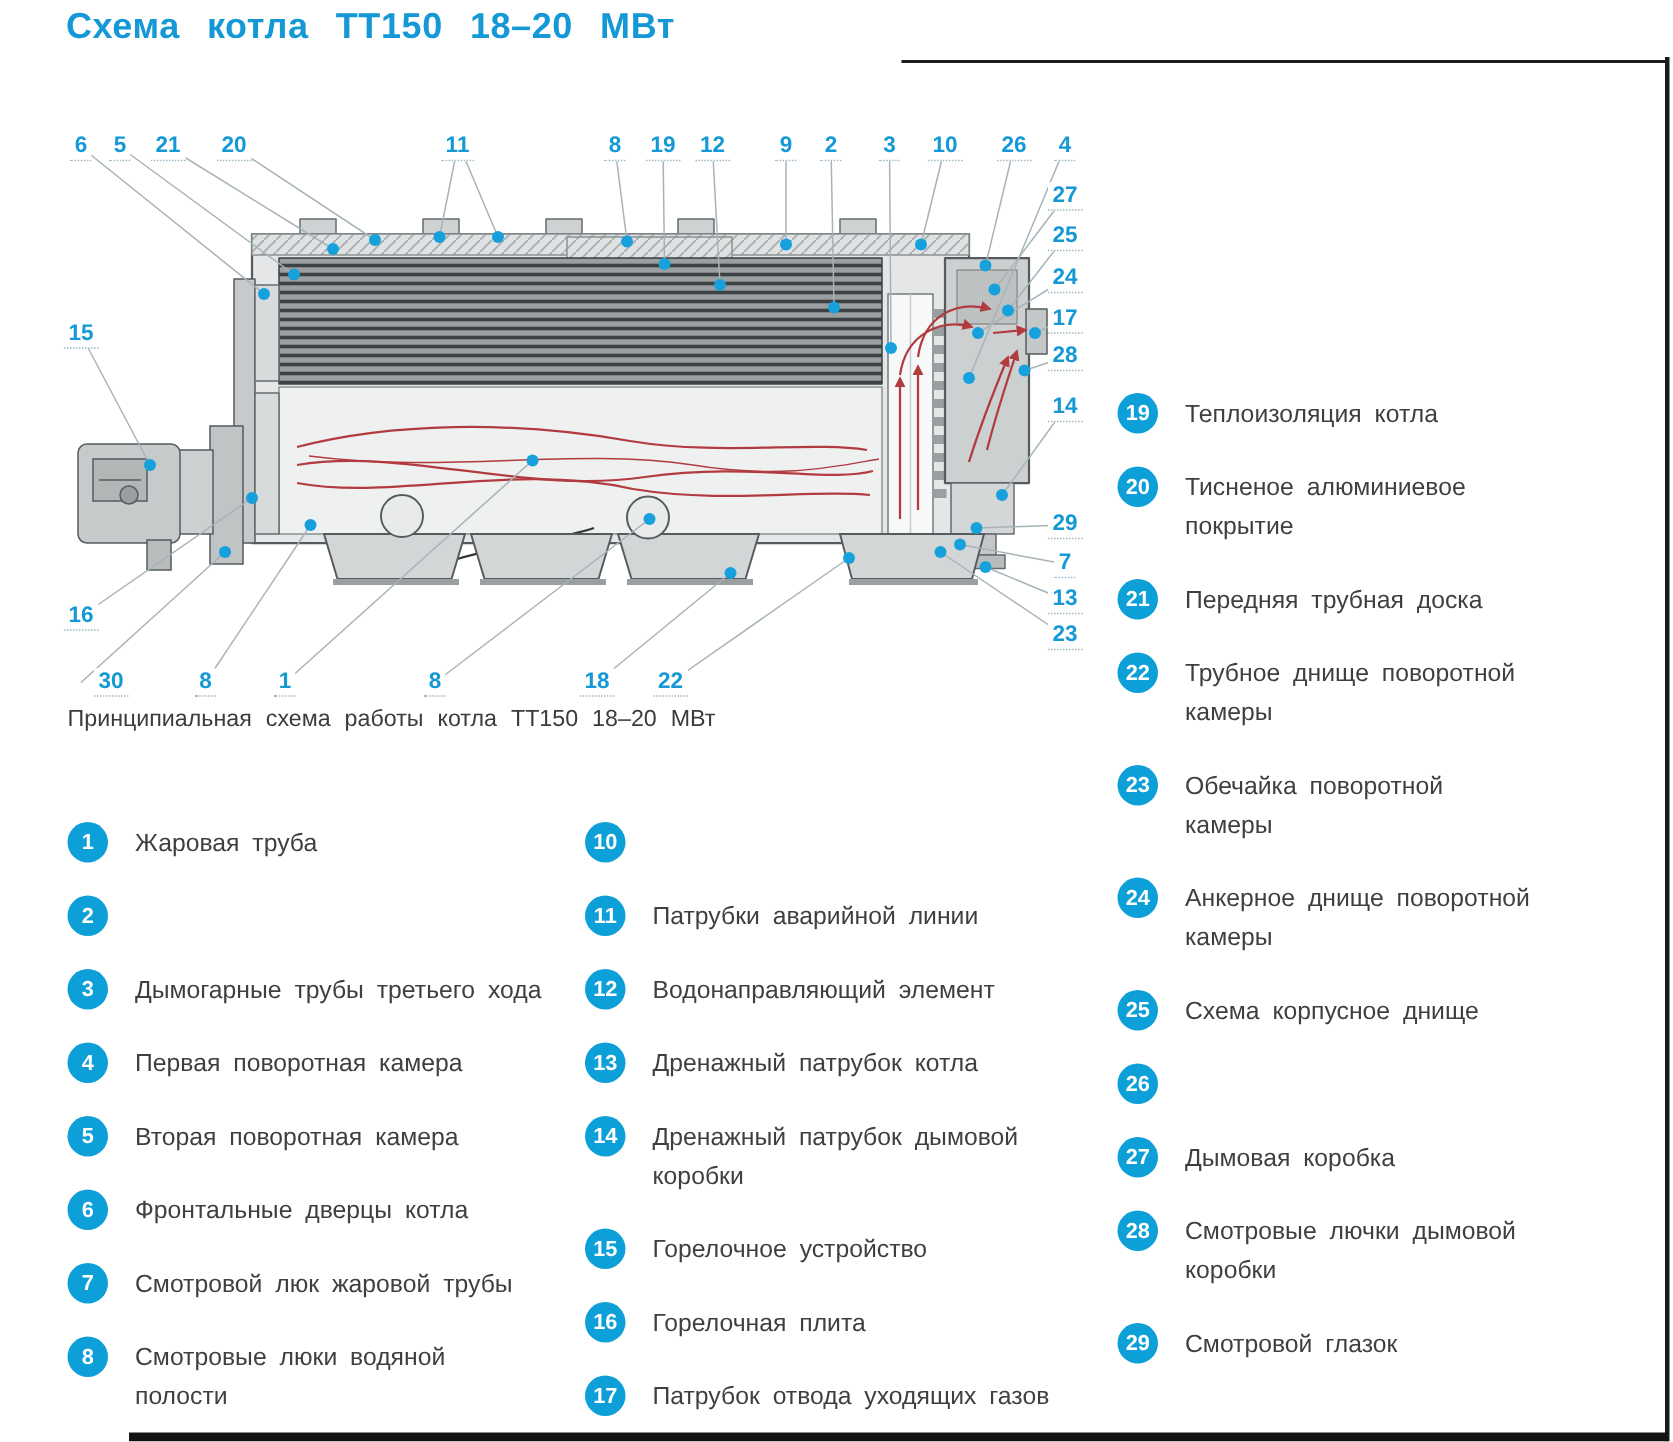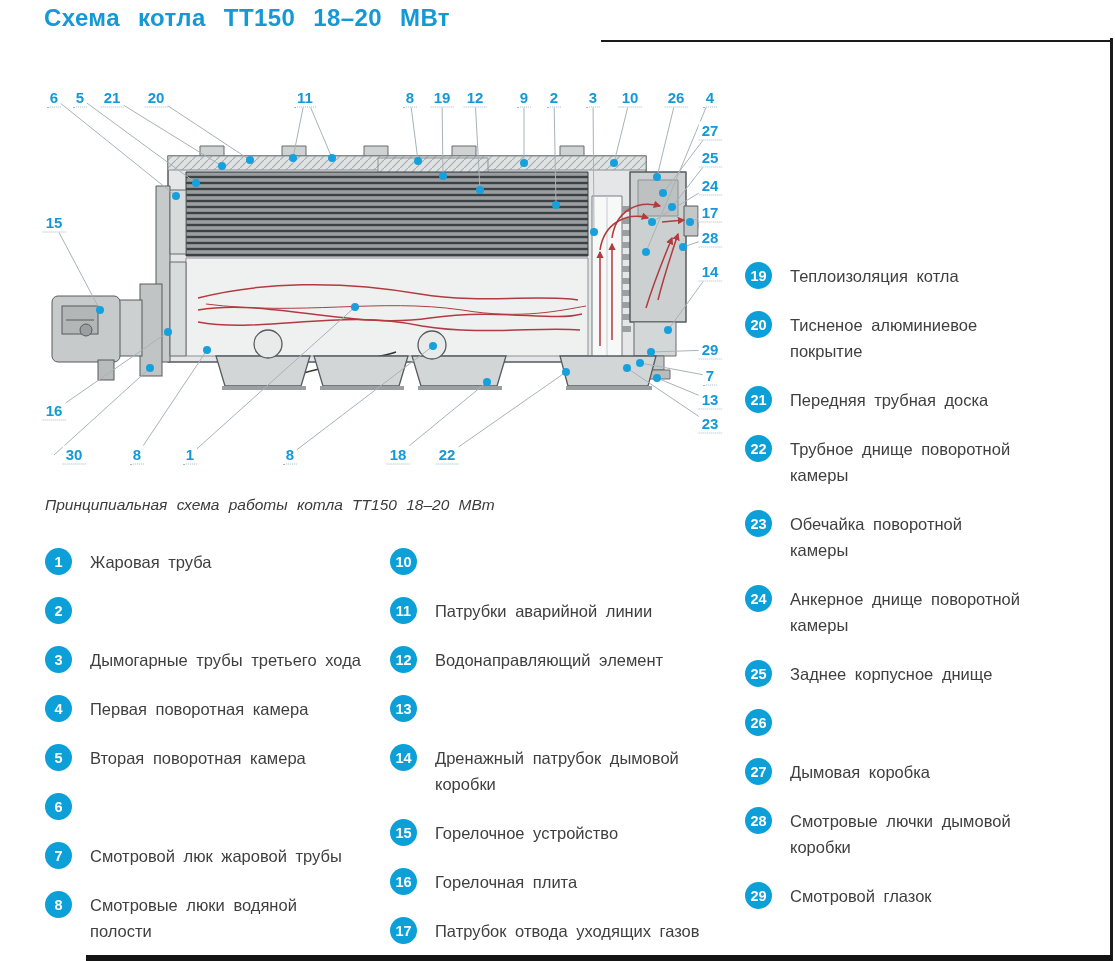--- a/index.html
+++ b/index.html
@@ -28,22 +28,22 @@
   .callout {
     position:absolute; transform:translate(-50%,-50%);
     font-size:15px; font-weight:bold; line-height:17px;
     color:var(--accent);
     background:#ffffff;
     padding:0 3px 1px 3px;
     border-bottom:1px dotted #9fb8c4;
   }
 
   .caption {
-    position:absolute; left:45px; top:496px;
-    font-size:15.5px; font-style:italic; color:#3c3c3c;
+    position:absolute; left:45px; top:471px;
+    font-size:15.5px; color:#3c3c3c;
     word-spacing:5px; white-space:nowrap;
   }
 
   .legend-col { position:absolute; display:flex; flex-direction:column; }
   #legend-col-0 { left:45px;  top:548px; width:335px; }
   #legend-col-1 { left:390px; top:548px; width:330px; }
   #legend-col-2 { left:745px; top:262px; width:362px; }
 
   .legend-item { display:flex; align-items:flex-start; gap:18px; margin-bottom:22px; }
   .badge {
@@ -288,20 +288,21 @@
     <div class="ltext">Первая поворотная камера</div>
   </div>
 
   <div class="legend-item">
     <div class="badge">5</div>
     <div class="ltext">Вторая поворотная камера</div>
   </div>
 
   <div class="legend-item">
     <div class="badge">6</div>
+    <div class="ltext">Фронтальные дверцы котла</div>
   </div>
 
   <div class="legend-item">
     <div class="badge">7</div>
     <div class="ltext">Смотровой люк жаровой трубы</div>
   </div>
 
   <div class="legend-item">
     <div class="badge">8</div>
     <div class="ltext">Смотровые люки водяной
@@ -318,20 +319,21 @@
     <div class="ltext">Патрубки аварийной линии</div>
   </div>
 
   <div class="legend-item">
     <div class="badge">12</div>
     <div class="ltext">Водонаправляющий элемент</div>
   </div>
 
   <div class="legend-item">
     <div class="badge">13</div>
+    <div class="ltext">Дренажный патрубок котла</div>
   </div>
 
   <div class="legend-item">
     <div class="badge">14</div>
     <div class="ltext">Дренажный патрубок дымовой
 коробки</div>
   </div>
 
   <div class="legend-item">
     <div class="badge">15</div>
@@ -378,21 +380,21 @@
   </div>
 
   <div class="legend-item">
     <div class="badge">24</div>
     <div class="ltext">Анкерное днище поворотной
 камеры</div>
   </div>
 
   <div class="legend-item">
     <div class="badge">25</div>
-    <div class="ltext">Заднее корпусное днище</div>
+    <div class="ltext">Схема корпусное днище</div>
   </div>
 
   <div class="legend-item">
     <div class="badge">26</div>
   </div>
 
   <div class="legend-item">
     <div class="badge">27</div>
     <div class="ltext">Дымовая коробка</div>
   </div>

